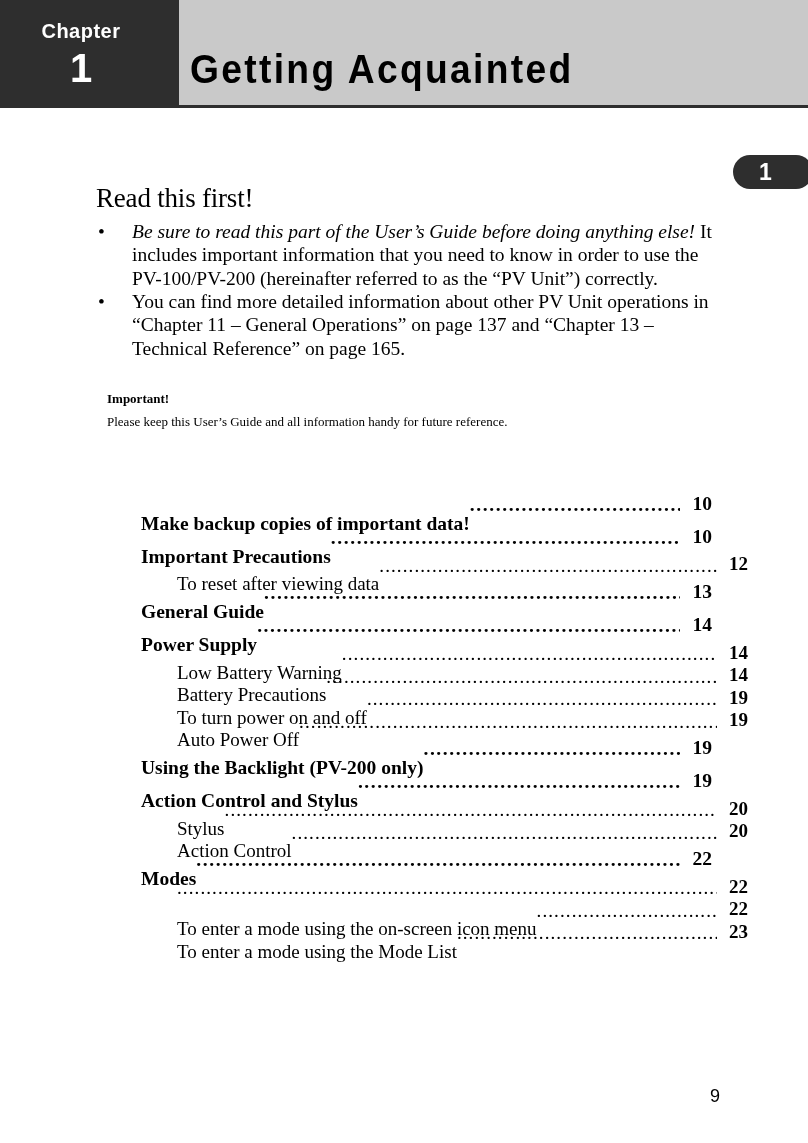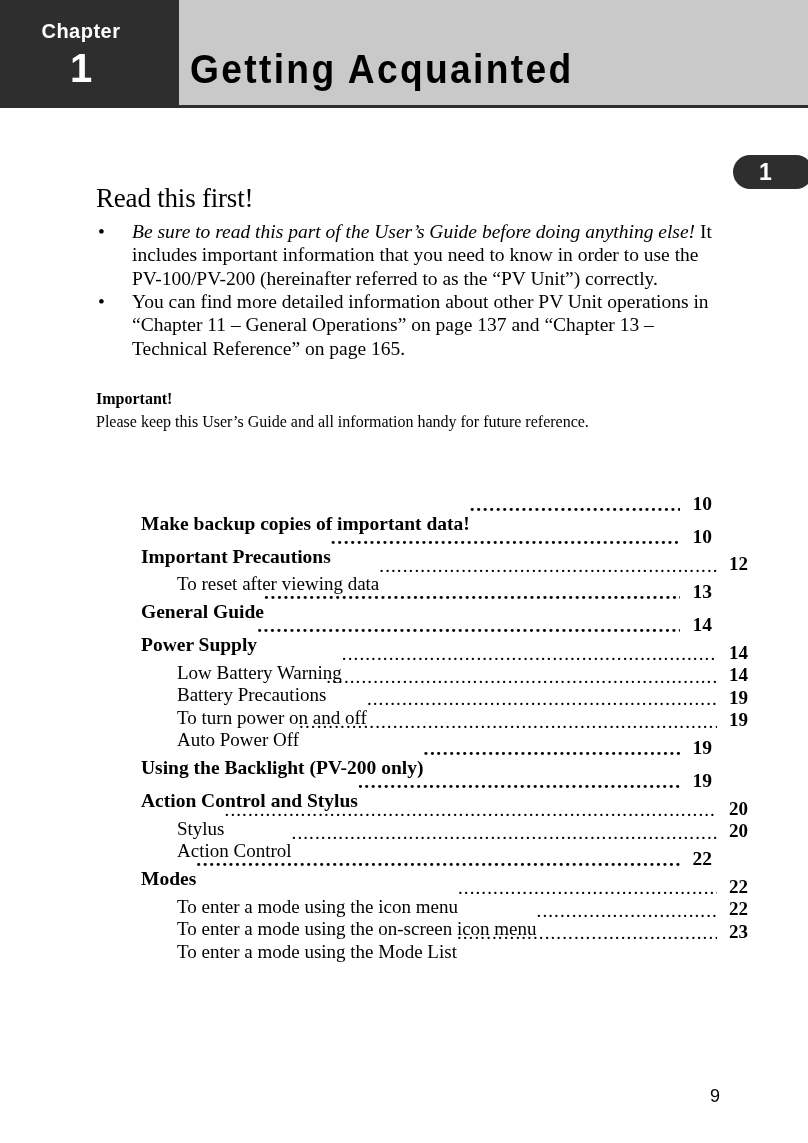--- a/index.html
+++ b/index.html
@@ -127,22 +127,23 @@
     top: 0;
     font-size: 19.5px;
     line-height: 23.3px;
   }
   .ital {
     font-style: italic;
   }
 
   .important-block {
     margin-top: 27px;
-    font-size: 16px;
+    font-size: 13px;
     line-height: 23.3px;
+    margin-left: 11px;
   }
   .important-head {
     font-weight: bold;
   }
 
   
   .toc {
     position: absolute;
     left: 141px;
     top: 487px;
@@ -312,21 +313,20 @@
     <span class="toc-label">Action Control</span>
     <span class="toc-leader"></span>
     <span class="toc-page">20</span>
   </div>
   <div class="toc-row main">
     <span class="toc-label">Modes</span>
     <span class="toc-leader"></span>
     <span class="toc-page">22</span>
   </div>
   <div class="toc-row sub">
-    <span class="toc-label">To enter a mode using the icon menu</span>
     <span class="toc-leader"></span>
     <span class="toc-page">22</span>
   </div>
   <div class="toc-row sub">
     <span class="toc-label">To enter a mode using the on-screen icon menu</span>
     <span class="toc-leader"></span>
     <span class="toc-page">22</span>
   </div>
   <div class="toc-row sub">
     <span class="toc-label">To enter a mode using the Mode List</span>

